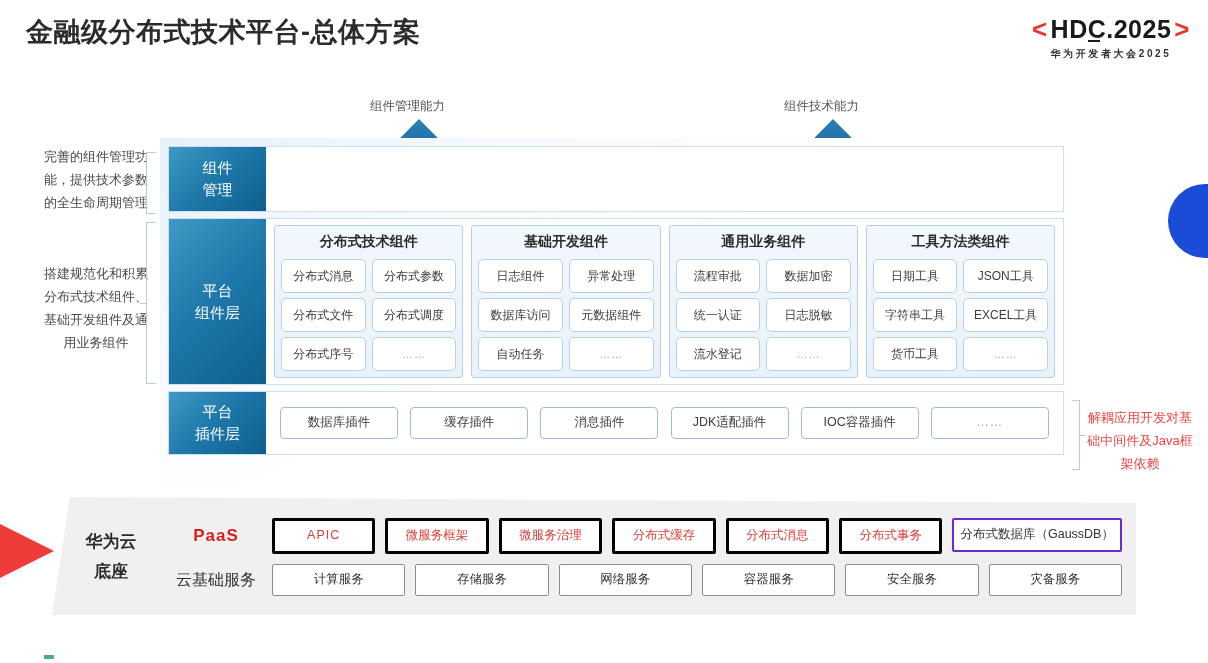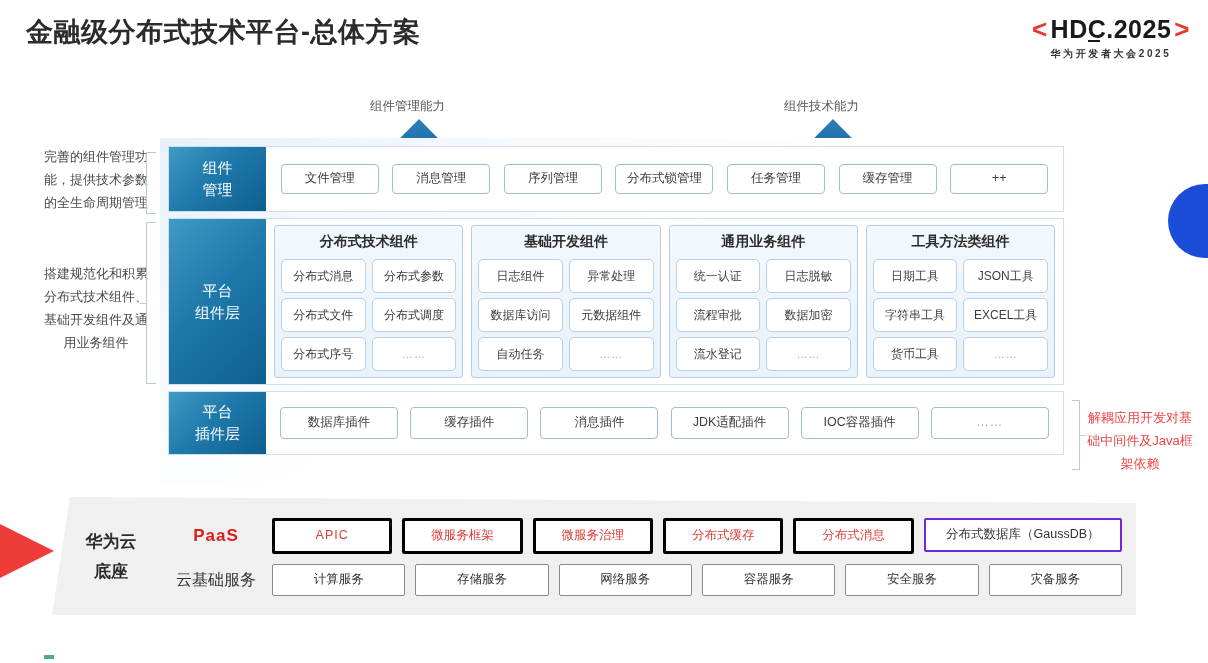--- a/index.html
+++ b/index.html
@@ -197,29 +197,20 @@
 <div class="right-desc" style="left:1084px;top:406px;">解耦应用开发对基础中间件及Java框架依赖</div>
 <div class="brkt r" style="left:1070px;top:400px;height:68px;"></div>
 
 <div class="main-panel">
 
   <div class="layer" id="layer-mgmt">
     <div class="layer-label">
       <span>组件</span>
       <span>管理</span>
     </div>
-    <div class="layer-body">
-      <div class="pill">文件管理</div>
-      <div class="pill">消息管理</div>
-      <div class="pill">序列管理</div>
-      <div class="pill">分布式锁管理</div>
-      <div class="pill">任务管理</div>
-      <div class="pill">缓存管理</div>
-      <div class="pill">++</div>
-    </div>
   </div>
 
   <div class="layer" id="layer-comp">
     <div class="layer-label">
       <span>平台</span>
       <span>组件层</span>
     </div>
     <div class="layer-body">
 
       <div class="group">
@@ -255,26 +246,26 @@
             <div class="cell">自动任务</div>
             <div class="cell dots">……</div>
           </div>
         </div>
       </div>
 
       <div class="group">
         <div class="group-title">通用业务组件</div>
         <div class="group-grid">
           <div class="grow">
+            <div class="cell">流程审批</div>
+            <div class="cell">数据加密</div>
+          </div>
+          <div class="grow">
             <div class="cell">统一认证</div>
             <div class="cell">日志脱敏</div>
-          </div>
-          <div class="grow">
-            <div class="cell">流程审批</div>
-            <div class="cell">数据加密</div>
           </div>
           <div class="grow">
             <div class="cell">流水登记</div>
             <div class="cell dots">……</div>
           </div>
         </div>
       </div>
 
       <div class="group">
         <div class="group-title">工具方法类组件</div>
@@ -324,20 +315,21 @@
     <div class="cloud-rows">
 
       <div class="cloud-row">
         <div class="row-label paas">PaaS</div>
         <div class="chips">
           <div class="chip apic">APIC</div>
           <div class="chip">微服务框架</div>
           <div class="chip">微服务治理</div>
           <div class="chip">分布式缓存</div>
           <div class="chip">分布式消息</div>
+          <div class="chip">分布式事务</div>
           <div class="chip plain grey">分布式数据库（GaussDB）</div>
         </div>
       </div>
 
       <div class="cloud-row">
         <div class="row-label">云基础服务</div>
         <div class="chips">
           <div class="svc">计算服务</div>
           <div class="svc">存储服务</div>
           <div class="svc">网络服务</div>

